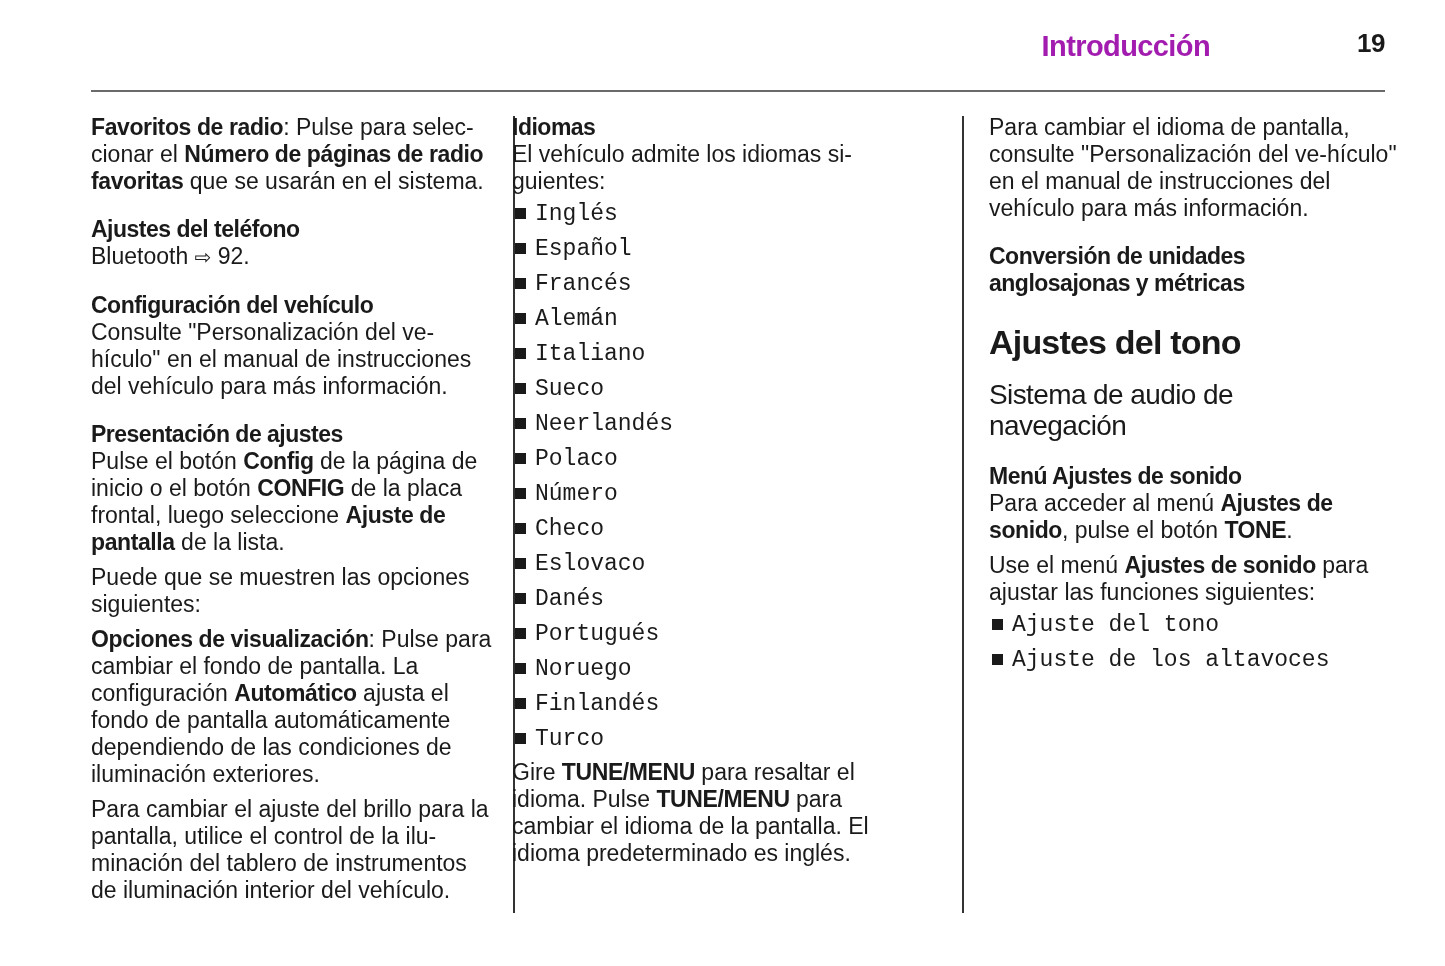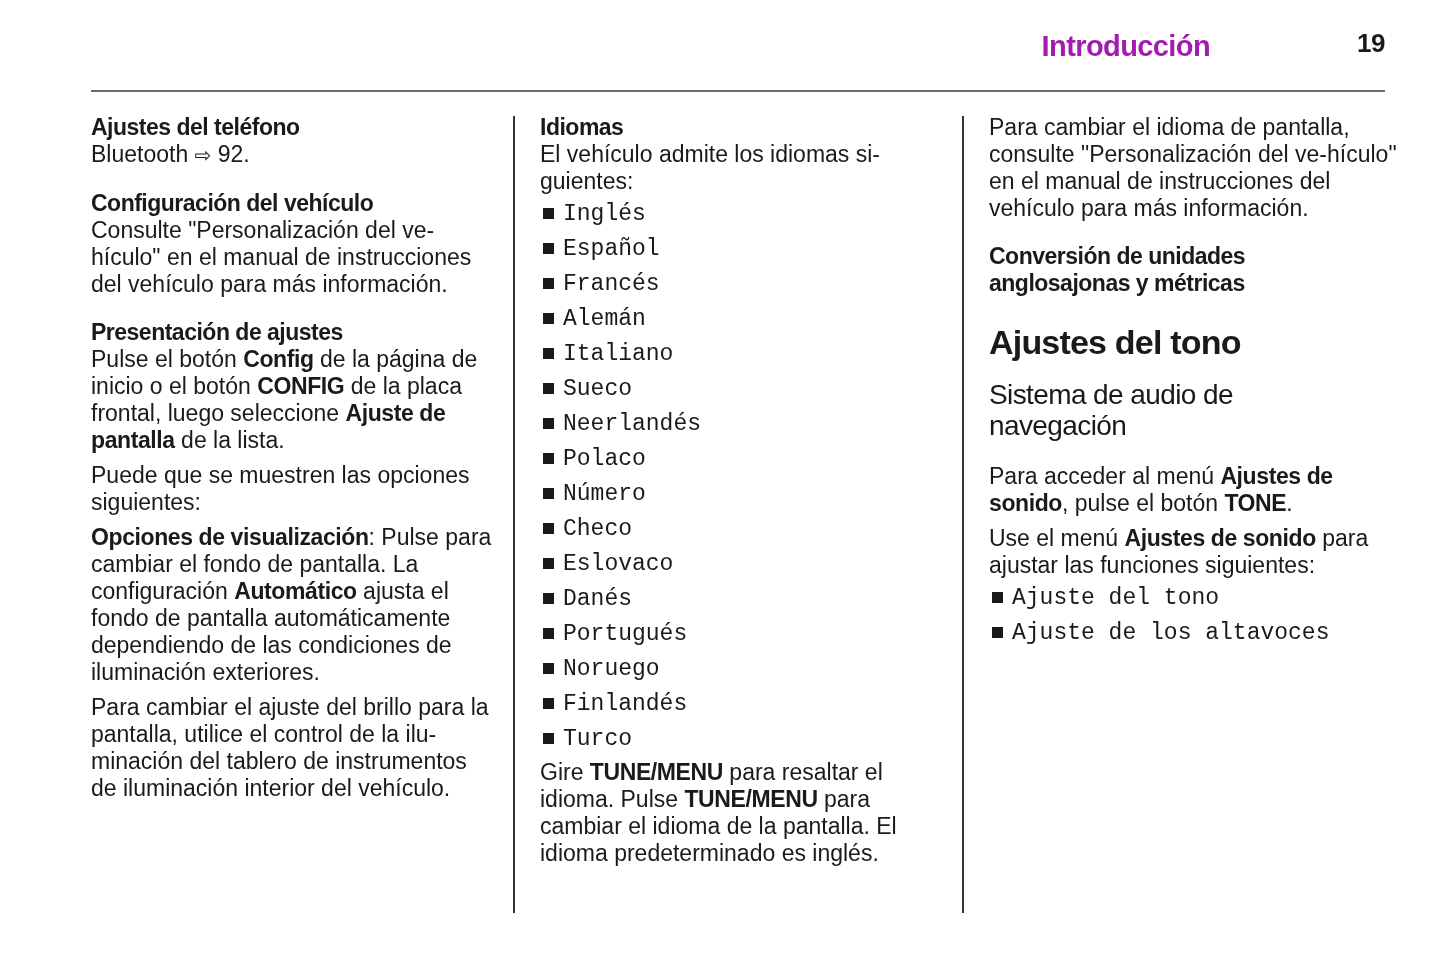--- a/index.html
+++ b/index.html
@@ -14,21 +14,21 @@
   }
   .header-page {
     position: absolute; right: 0px; top: 28px;
     font-size: 26px; letter-spacing: -0.4px; color: #1a1a1a; font-weight: bold;
   }
   .header-rule {
     position: absolute; left: 0; right: 0; top: 90px; height: 2px; background: #6a6a6a;
   }
   .col { position: absolute; top: 114px; font-size: 23px; line-height: 27px; }
   .col1 { left: 91px; width: 405px; }
-  .col2 { left: 540px; width: 400px; }
+  .col2 { left: 512px; width: 400px; }
   .col3 { left: 989px; width: 410px; }
   .divider { position: absolute; top: 116px; width: 1.5px; height: 797px; background: #333; }
   .div1 { left: 513px; }
   .div2 { left: 962px; }
 
   .subhead { font-weight: bold; letter-spacing: -0.5px; display: block; }
   .para { margin: 0 0 8px 0; }
   .para.gap { margin-bottom: 21px; }
   b { font-weight: bold; letter-spacing: -0.4px; }
   .arrow { font-size: 20px; }
@@ -47,20 +47,23 @@
 <div class="header">
   <span class="header-title">Introducción</span>
   <span class="header-page">19</span>
   <div class="header-rule"></div>
 </div>
 
 <div class="divider div1"></div>
 <div class="divider div2"></div>
 
 <div class="col col1">
+  <p class="para gap">
+    <b>Favoritos de radio</b><span>: Pulse para selec-cionar el </span><b>Número de páginas de radio favoritas</b><span> que se usarán en el sistema.</span>
+  </p>
   <p class="para gap">
     <span class="subhead">Ajustes del teléfono</span>
     <span>Bluetooth </span><span class="arrow">⇨</span><span> 92.</span>
   </p>
   <p class="para gap">
     <span class="subhead">Configuración del vehículo</span>
     <span>Consulte "Personalización del ve-hículo" en el manual de instrucciones del vehículo para más información.</span>
   </p>
   <p class="para">
     <span class="subhead">Presentación de ajustes</span>
@@ -100,20 +103,21 @@
 </div>
 
 <div class="col col3">
   <p class="para gap">Para cambiar el idioma de pantalla, consulte "Personalización del ve-hículo" en el manual de instrucciones del vehículo para más información.</p>
   <p class="para">
     <span class="subhead" style="width:300px">Conversión de unidades anglosajonas y métricas</span>
   </p>
   <div class="h1">Ajustes del tono</div>
   <div class="h2" style="width:290px">Sistema de audio de navegación</div>
   <p class="para">
+    <span class="subhead">Menú Ajustes de sonido</span>
     <span>Para acceder al menú </span><b>Ajustes de sonido</b><span>, pulse el botón </span><b>TONE</b><span>.</span>
   </p>
   <p class="para" style="margin-bottom:0">
     <span>Use el menú </span><b>Ajustes de sonido</b><span> para ajustar las funciones siguientes:</span>
   </p>
   <ul class="langs">
     <li><span class="bullet"></span><span>Ajuste del tono</span></li>
     <li><span class="bullet"></span><span>Ajuste de los altavoces</span></li>
   </ul>
 </div>

